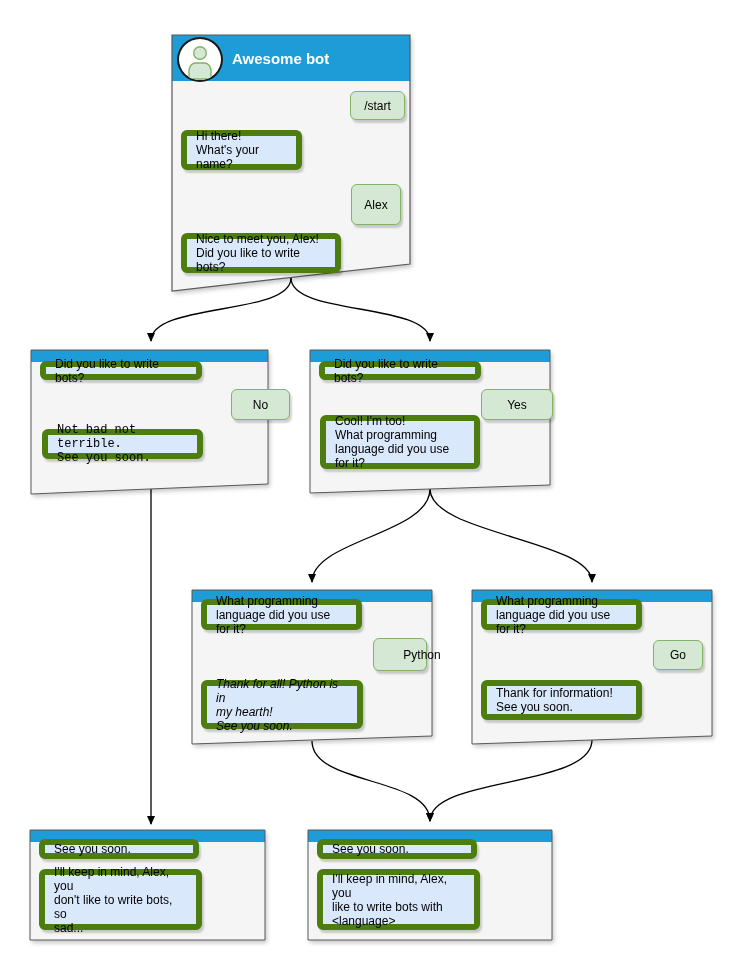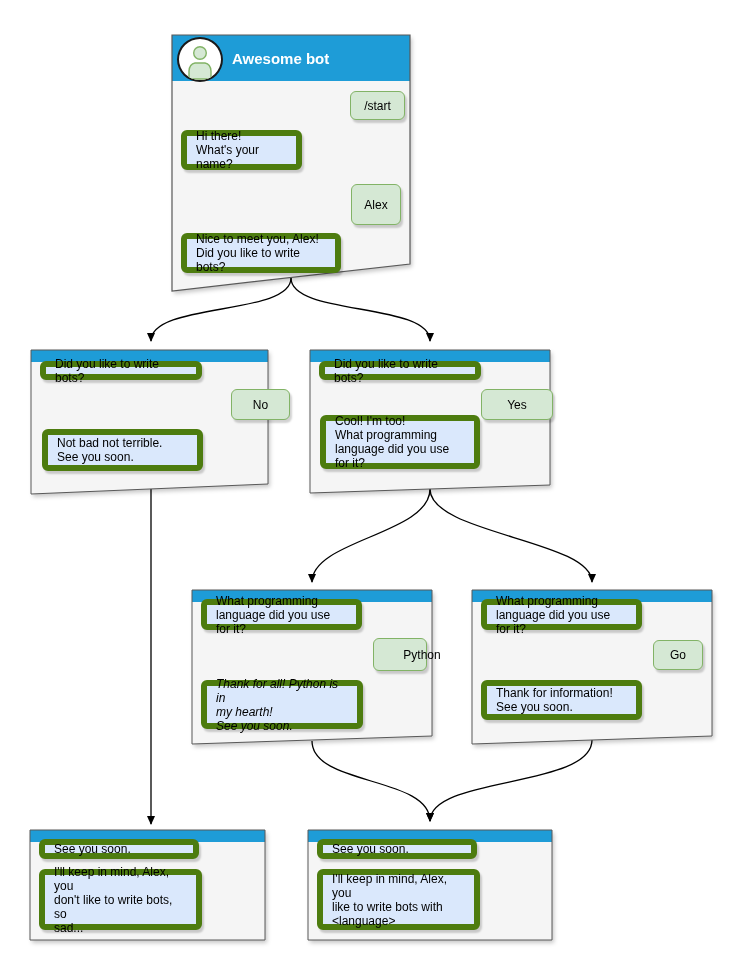--- a/index.html
+++ b/index.html
@@ -102,21 +102,21 @@
 
   <div class="bubble user" style="left:350px;top:91px;width:55px;height:29px;">/start</div>
   <div class="bubble bot" style="left:181px;top:130px;width:121px;height:40px;">Hi there!
 What's your name?</div>
   <div class="bubble user" style="left:351px;top:184px;width:50px;height:41px;">Alex</div>
   <div class="bubble bot" style="left:181px;top:220px;width:160px;height:40px;margin-top:13px;">Nice to meet you, Alex!
 Did you like to write bots?</div>
 
   <div class="bubble bot" style="left:40px;top:361px;width:162px;height:19px;">Did you like to write bots?</div>
   <div class="bubble user" style="left:201px;top:389px;width:59px;height:31px;margin-left:30px;">No</div>
-  <div class="bubble bot" style="left:42px;top:429px;width:161px;height:42px;">Not bad not terrible.
+  <div class="bubble bot" style="left:42px;top:429px;width:161px;height:30px;font-family:Liberation Mono, monospace;">Not bad not terrible.
 See you soon.</div>
 
   <div class="bubble bot" style="left:319px;top:361px;width:162px;height:19px;">Did you like to write bots?</div>
   <div class="bubble user" style="left:481px;top:389px;width:72px;height:31px;">Yes</div>
   <div class="bubble bot" style="left:320px;top:415px;width:160px;height:54px;">Cool! I'm too!
 What programming
 language did you use for it?</div>
 
   <div class="bubble bot" style="left:201px;top:599px;width:161px;height:31px;">What programming
 language did you use for it?</div>

